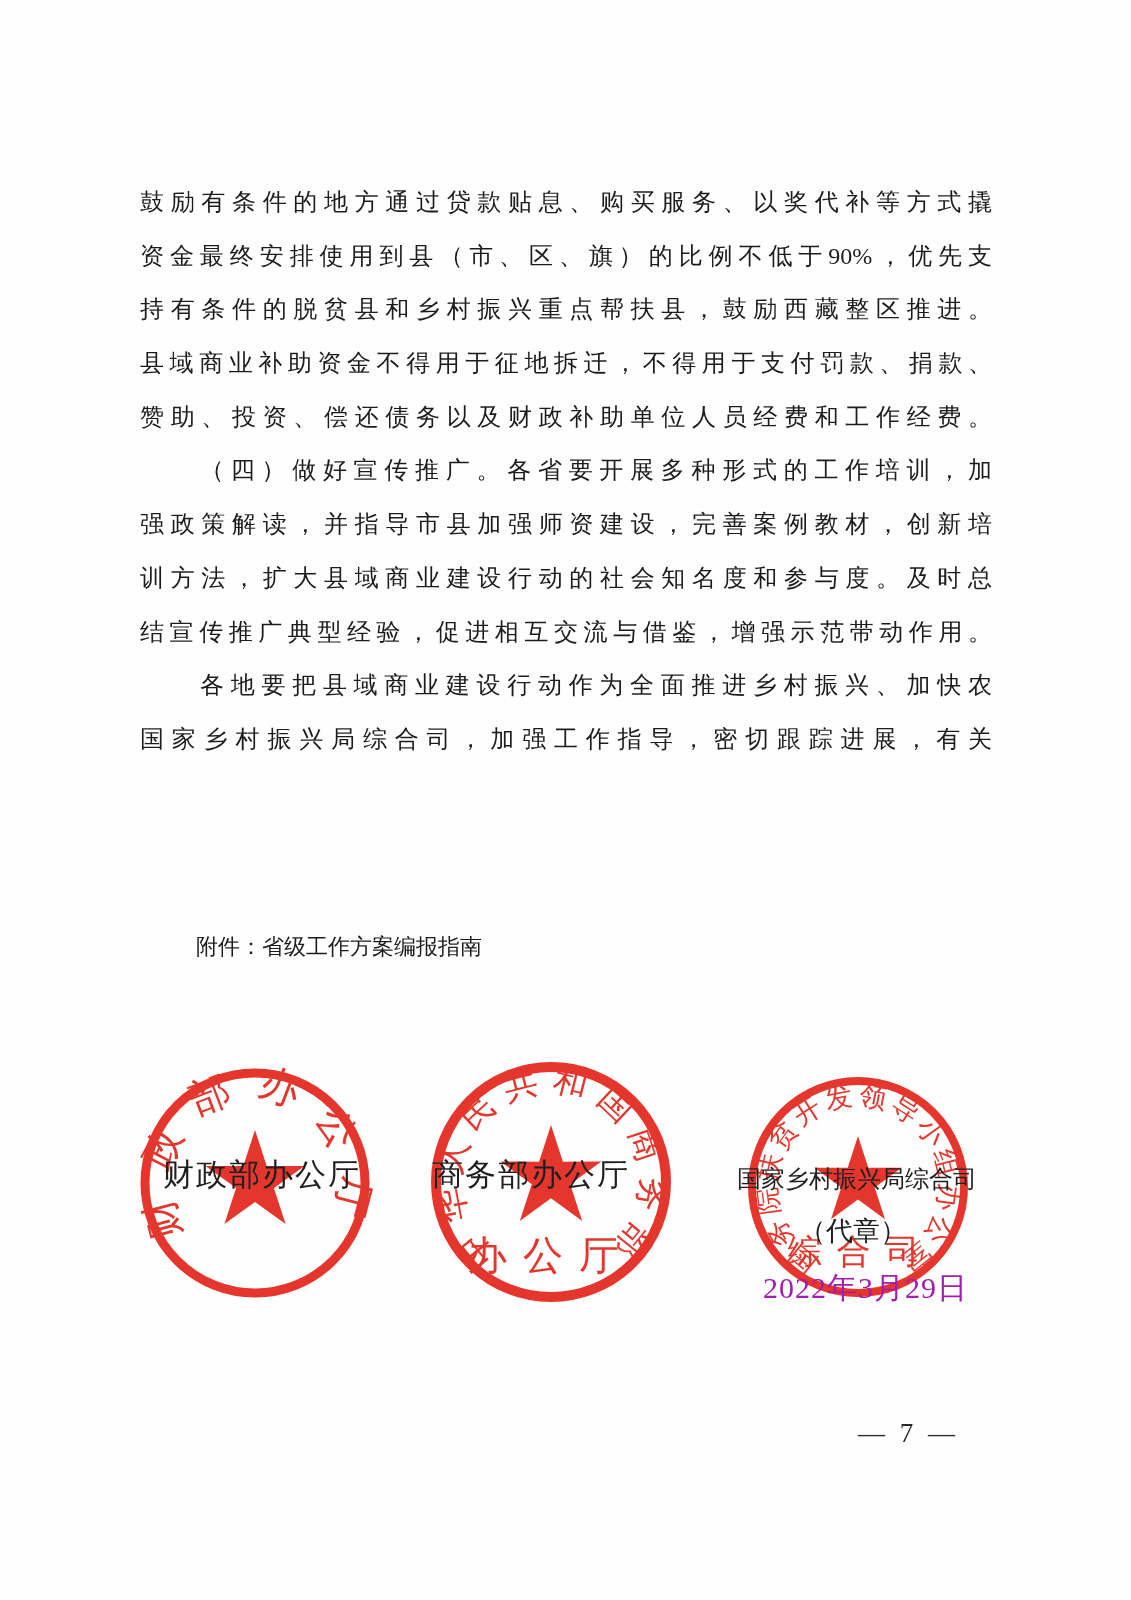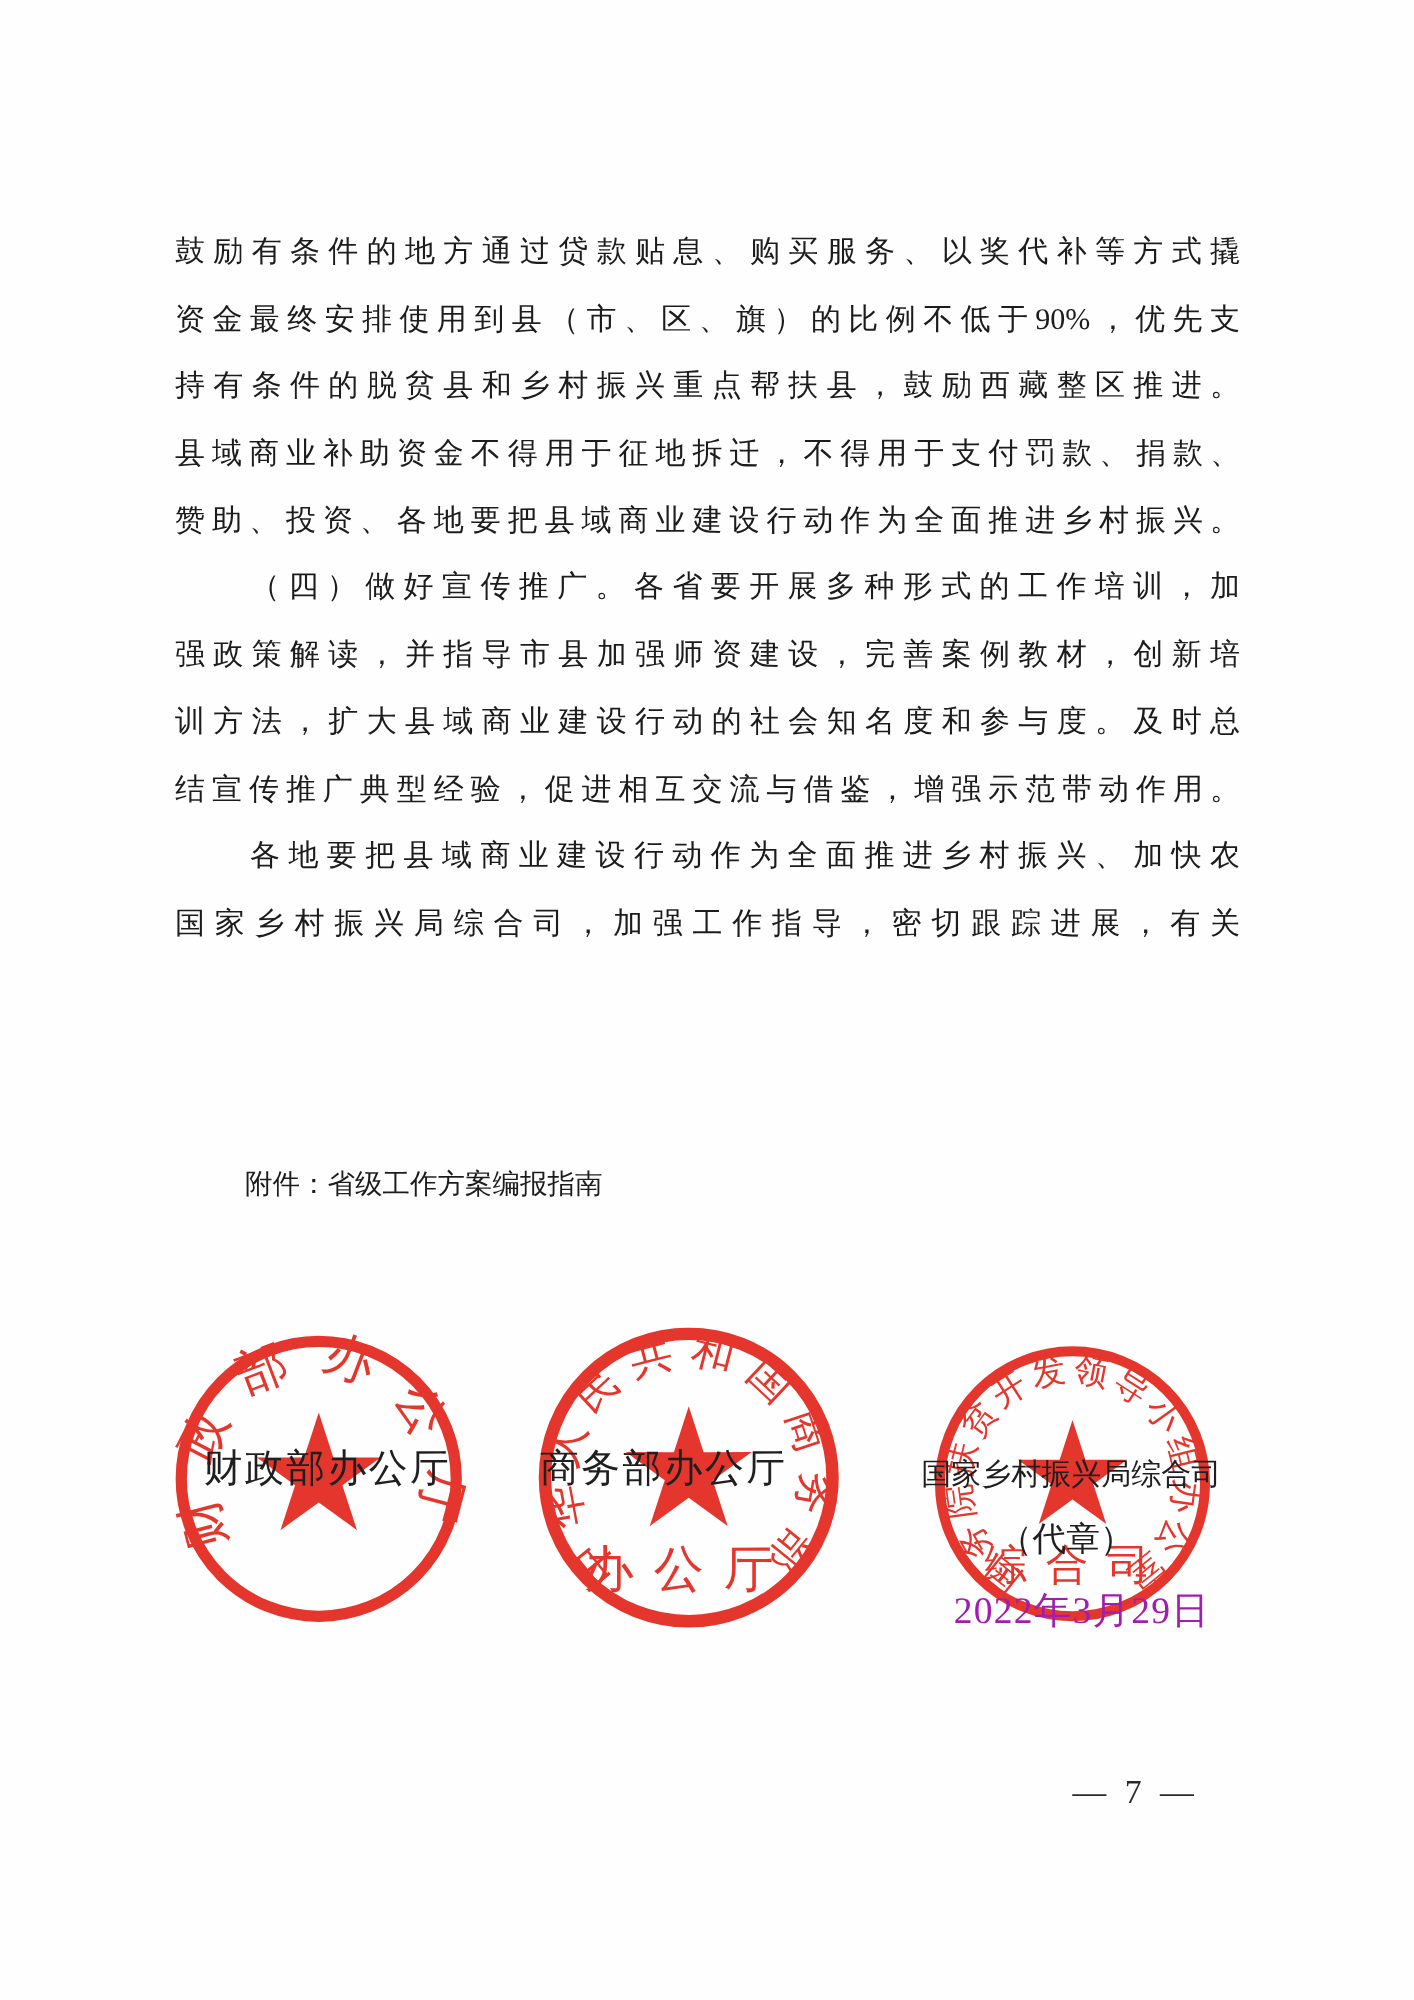--- a/index.html
+++ b/index.html
@@ -69,21 +69,21 @@
 </head>
 <body>
 
 <div class="page">
 
   <div class="body-text">
     <div class="line">鼓励有条件的地方通过贷款贴息、购买服务、以奖代补等方式撬</div>
     <div class="line">资金最终安排使用到县（市、区、旗）的比例不低于90%，优先支</div>
     <div class="line">持有条件的脱贫县和乡村振兴重点帮扶县，鼓励西藏整区推进。</div>
     <div class="line">县域商业补助资金不得用于征地拆迁，不得用于支付罚款、捐款、</div>
-    <div class="line">赞助、投资、各地要把县域商业建设行动作为全面推进乡村振兴。</div>
+    <div class="line">赞助、投资、偿还债务以及财政补助单位人员经费和工作经费。</div>
     <div class="line indent">（四）做好宣传推广。各省要开展多种形式的工作培训，加</div>
     <div class="line">强政策解读，并指导市县加强师资建设，完善案例教材，创新培</div>
     <div class="line">训方法，扩大县域商业建设行动的社会知名度和参与度。及时总</div>
     <div class="line">结宣传推广典型经验，促进相互交流与借鉴，增强示范带动作用。</div>
     <div class="line indent">各地要把县域商业建设行动作为全面推进乡村振兴、加快农</div>
     <div class="line">国家乡村振兴局综合司，加强工作指导，密切跟踪进展，有关</div>
   </div>
 
   <div class="attachment">附件：省级工作方案编报指南</div>
 

